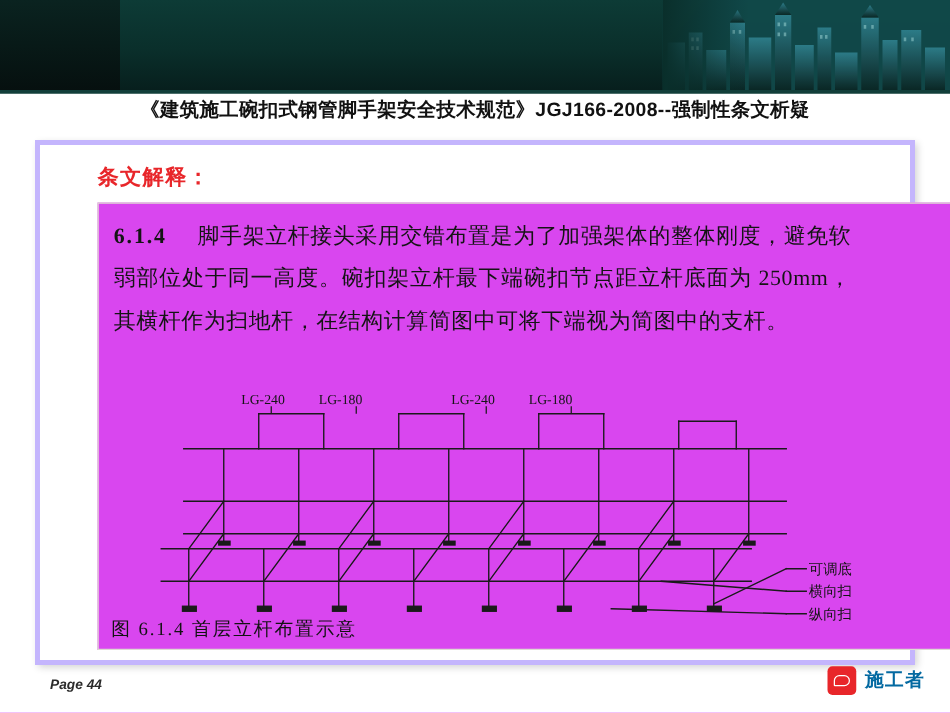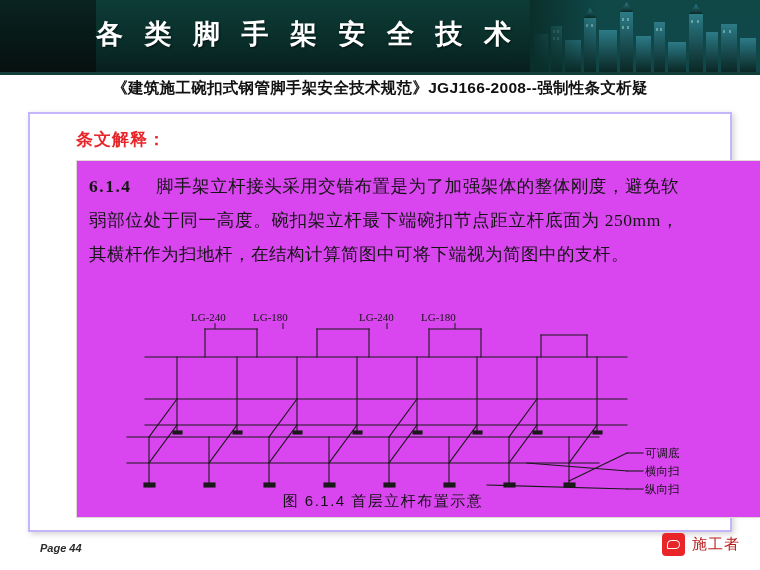--- a/index.html
+++ b/index.html
@@ -95,21 +95,21 @@
   }
 
   
   .content-card {
     position: absolute;
     left: 28px;
     top: 112px;
     width: 704px;
     height: 420px;
     background: #ffffff;
-    border: 2px solid #c4b5fd;
+    border: 4px solid #c4b5fd;
     box-shadow: 2px 2px 6px rgba(0,0,0,0.18);
     box-sizing: border-box;
   }
   .section-label {
     position: absolute;
     left: 46px;
     top: 14px;
     color: #e8262a;
     font-size: 17px;
     font-weight: bold;
@@ -152,23 +152,23 @@
     left: 10px;
     top: 152px;
     width: 592px;
     height: 200px;
   }
   .figure-caption {
     position: absolute;
     left: 0;
     bottom: 2px;
     width: 592px;
-    text-align: center;
+    text-align: left;
     font-size: 15px;
-    font-family: Liberation Sans, sans-serif;
+    font-family: Liberation Serif, serif;
     color: #121212;
     letter-spacing: 1.5px;
     margin-top: 18px;
   }
 
   
   .page-label {
     position: absolute;
     left: 40px;
     top: 542px;
@@ -202,22 +202,22 @@
     content: "";
     position: absolute;
     left: 5px; top: 7px;
     width: 13px; height: 9px;
     border: 1.6px solid #ffffff;
     border-radius: 5px 5px 5px 1px;
     box-sizing: border-box;
   }
   .brand-name {
     font-size: 15px;
-    color: #b91c1c;
-    font-weight: normal;
+    color: #0369a1;
+    font-weight: bold;
     letter-spacing: 1px;
     white-space: nowrap;
   }
   .bottom-strip {
     position: absolute;
     left: 0;
     top: 566px;
     width: 760px;
     height: 4px;
     background: #ffffff;
@@ -275,21 +275,20 @@
         <rect x="161" y="20" width="2" height="3"></rect>
           <rect x="167" y="20" width="2" height="3"></rect>
         <rect x="193" y="30" width="2" height="3"></rect>
           <rect x="199" y="30" width="2" height="3"></rect>
         <rect x="126" y="28" width="2" height="3"></rect>
           <rect x="130" y="28" width="2" height="3"></rect>
       </g>
       <rect x="0" y="0" width="230" height="72" fill="url(#skyg2)"></rect>
     </svg>
 
-    <div class="header-title">各 类 脚 手 架 安 全 技 术</div>
   </div>
   <div class="header-rule"></div>
 
   <div class="subtitle-row">
     <span class="subtitle-text">《建筑施工碗扣式钢管脚手架安全技术规范》JGJ166-2008--强制性条文析疑</span>
   </div>
 
   <div class="content-card">
 
     <div class="section-label">条文解释：</div>

